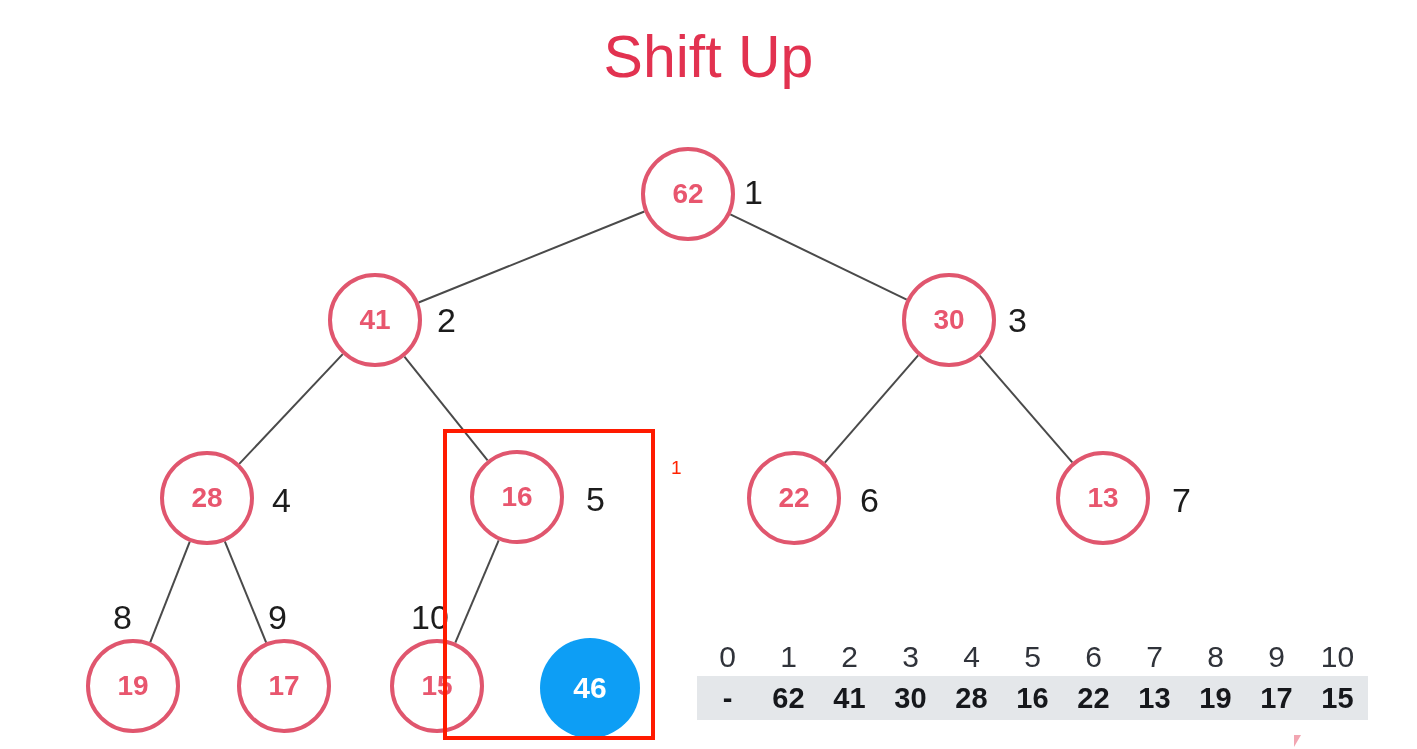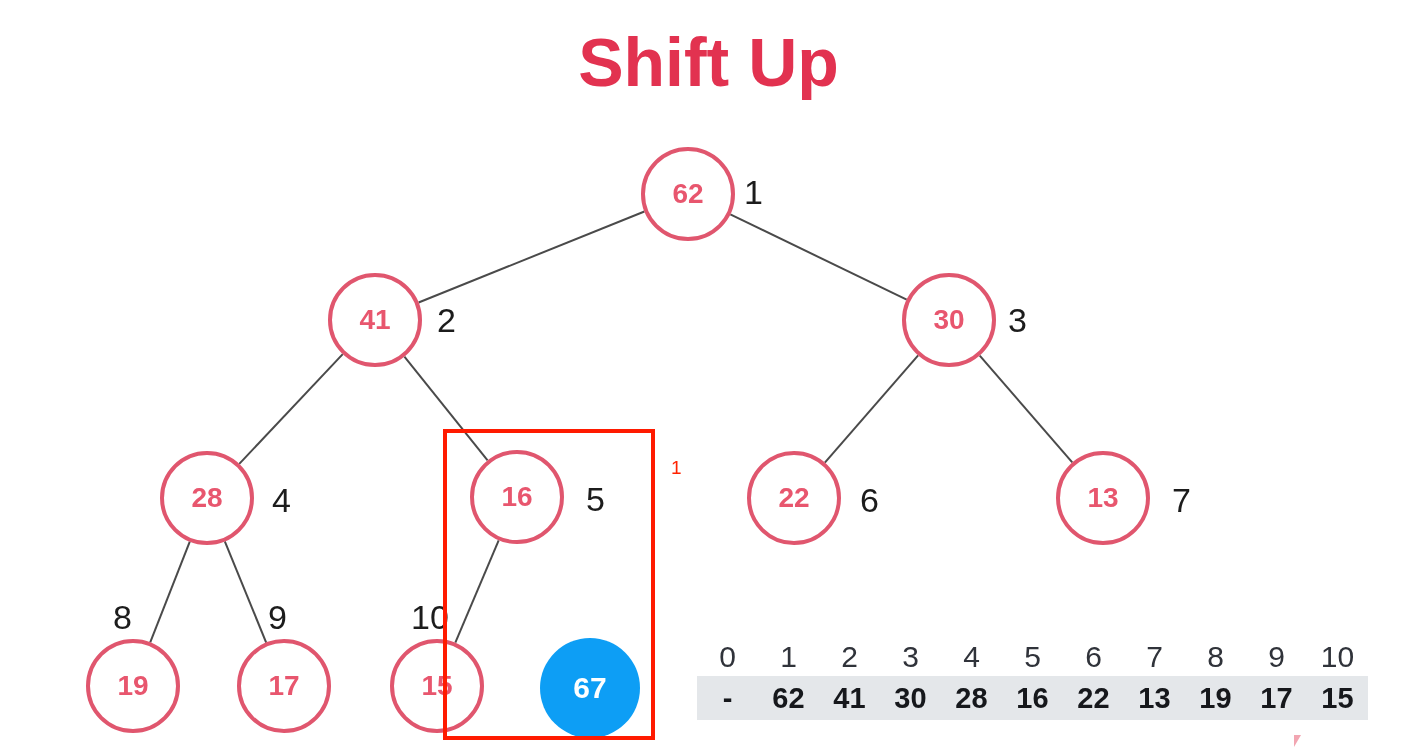--- a/index.html
+++ b/index.html
@@ -17,22 +17,22 @@
   }
 
   
   #title {
     position: absolute;
     left: 0;
     top: 28px;
     width: 1417px;
     text-align: center;
     font-family: "Liberation Sans", sans-serif;
-    font-size: 68px;
-    font-weight: 700;
+    font-size: 59px;
+    font-weight: 400;
     color: #e23250;
     letter-spacing: 0px;
     line-height: 1;
   }
 
   
   #edges {
     position: absolute;
     left: 0;
     top: 0;
@@ -168,21 +168,21 @@
       <div class="node outline" style="left: 747px; top: 451px; width: 94px; height: 94px; font-size: 28px;">22</div>
       <div class="idx" style="left: 860px; top: 483px;">6</div>
       <div class="node outline" style="left: 1056px; top: 451px; width: 94px; height: 94px; font-size: 28px;">13</div>
       <div class="idx" style="left: 1172px; top: 483px;">7</div>
       <div class="node outline" style="left: 86px; top: 639px; width: 94px; height: 94px; font-size: 28px;">19</div>
       <div class="idx" style="left: 113px; top: 600px;">8</div>
       <div class="node outline" style="left: 237px; top: 639px; width: 94px; height: 94px; font-size: 28px;">17</div>
       <div class="idx" style="left: 268px; top: 600px;">9</div>
       <div class="node outline" style="left: 390px; top: 639px; width: 94px; height: 94px; font-size: 28px;">15</div>
       <div class="idx" style="left: 411px; top: 600px;">10</div>
-      <div class="node filled" style="left: 540px; top: 638px; width: 100px; height: 100px; font-size: 30px;">67</div>
+      <div class="node filled" style="left: 540px; top: 638px; width: 100px; height: 100px; font-size: 30px;">46</div>
     </div>
 
   <div id="highlight-box" style="left: 443px; top: 429px; width: 212px; height: 311px; border-color: rgb(255, 26, 0);"></div>
   <div id="highlight-note" style="left: 671px; top: 458px;">1</div>
 
   <div id="array-table">
     <div id="array-header">
         <div class="cell">0</div>
         <div class="cell">1</div>
         <div class="cell">2</div>

